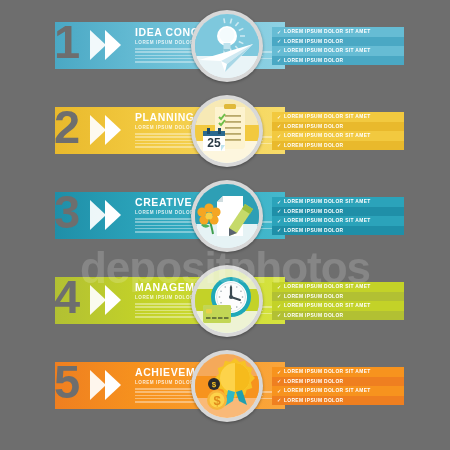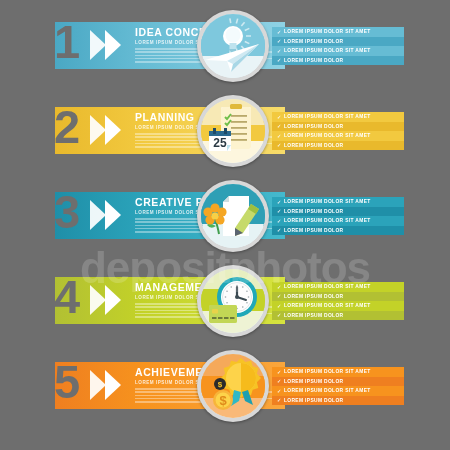--- a/index.html
+++ b/index.html
@@ -44,21 +44,21 @@
     color:rgba(255,255,255,.80);margin-top:2px;white-space:nowrap;
   }
   .para{margin-top:3px;}
   .para i{
     display:block;height:1.6px;margin-bottom:1.7px;
     background:rgba(255,255,255,.38);
   }
 
   
   .circle{
-    position:absolute;left:197px;top:5px;
+    position:absolute;left:191px;top:5px;
     width:72px;height:72px;border-radius:50%;
     background:#d8d8d8;
     box-shadow:0 1px 3px rgba(0,0,0,.35);
     overflow:hidden;
   }
   .circle-in{
     position:absolute;left:4px;top:4px;width:64px;height:64px;
     border-radius:50%;overflow:hidden;background:#bfc4c4;
   }
   .circle svg{display:block;}

